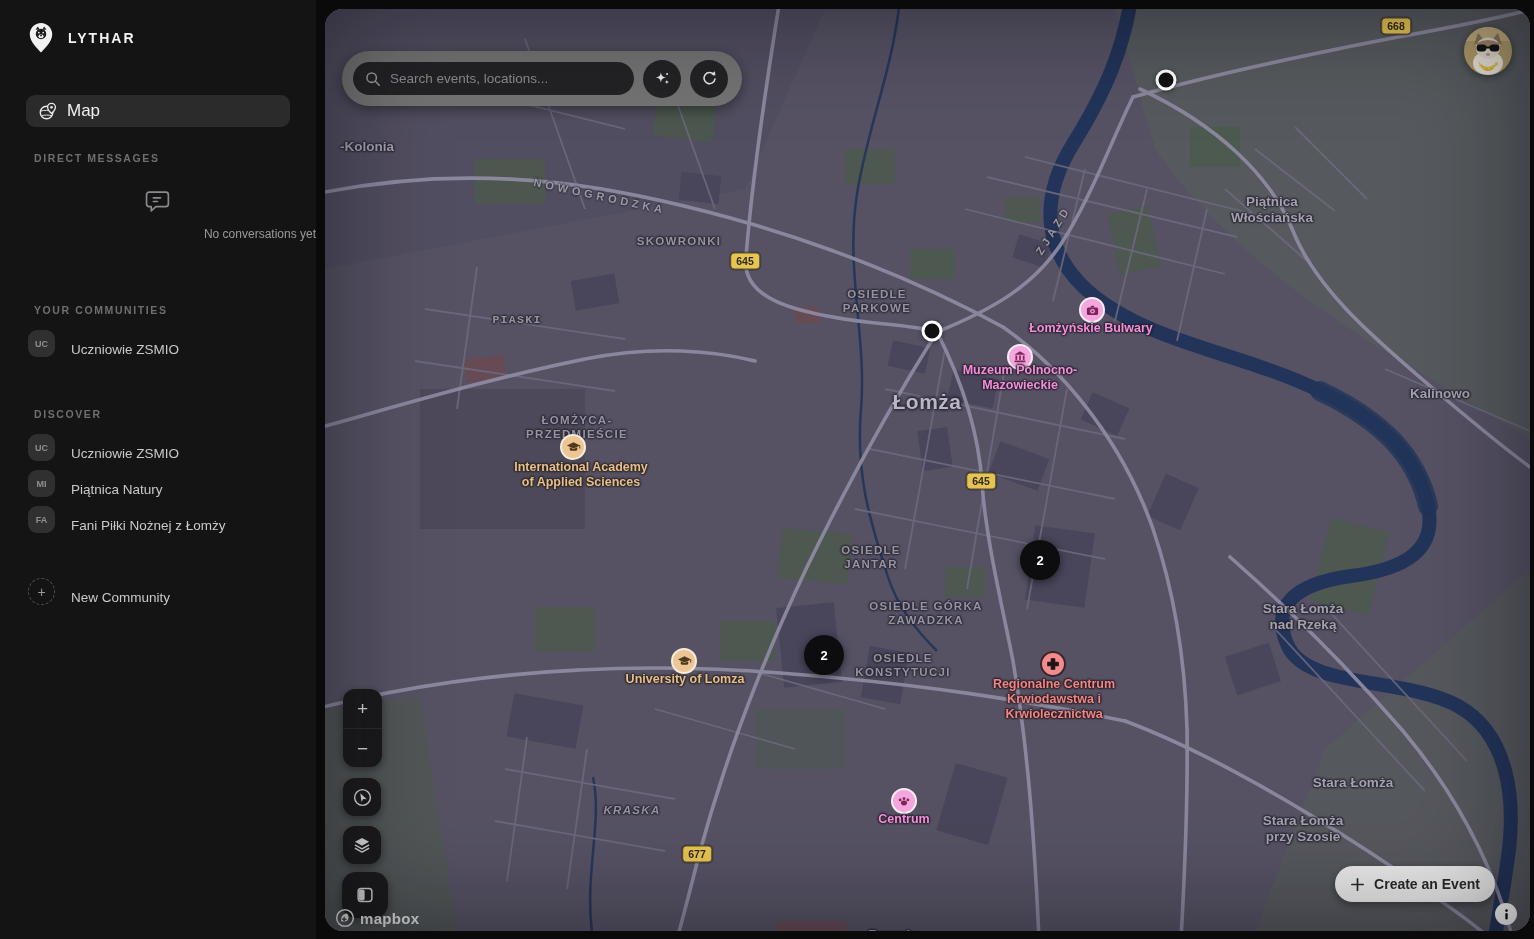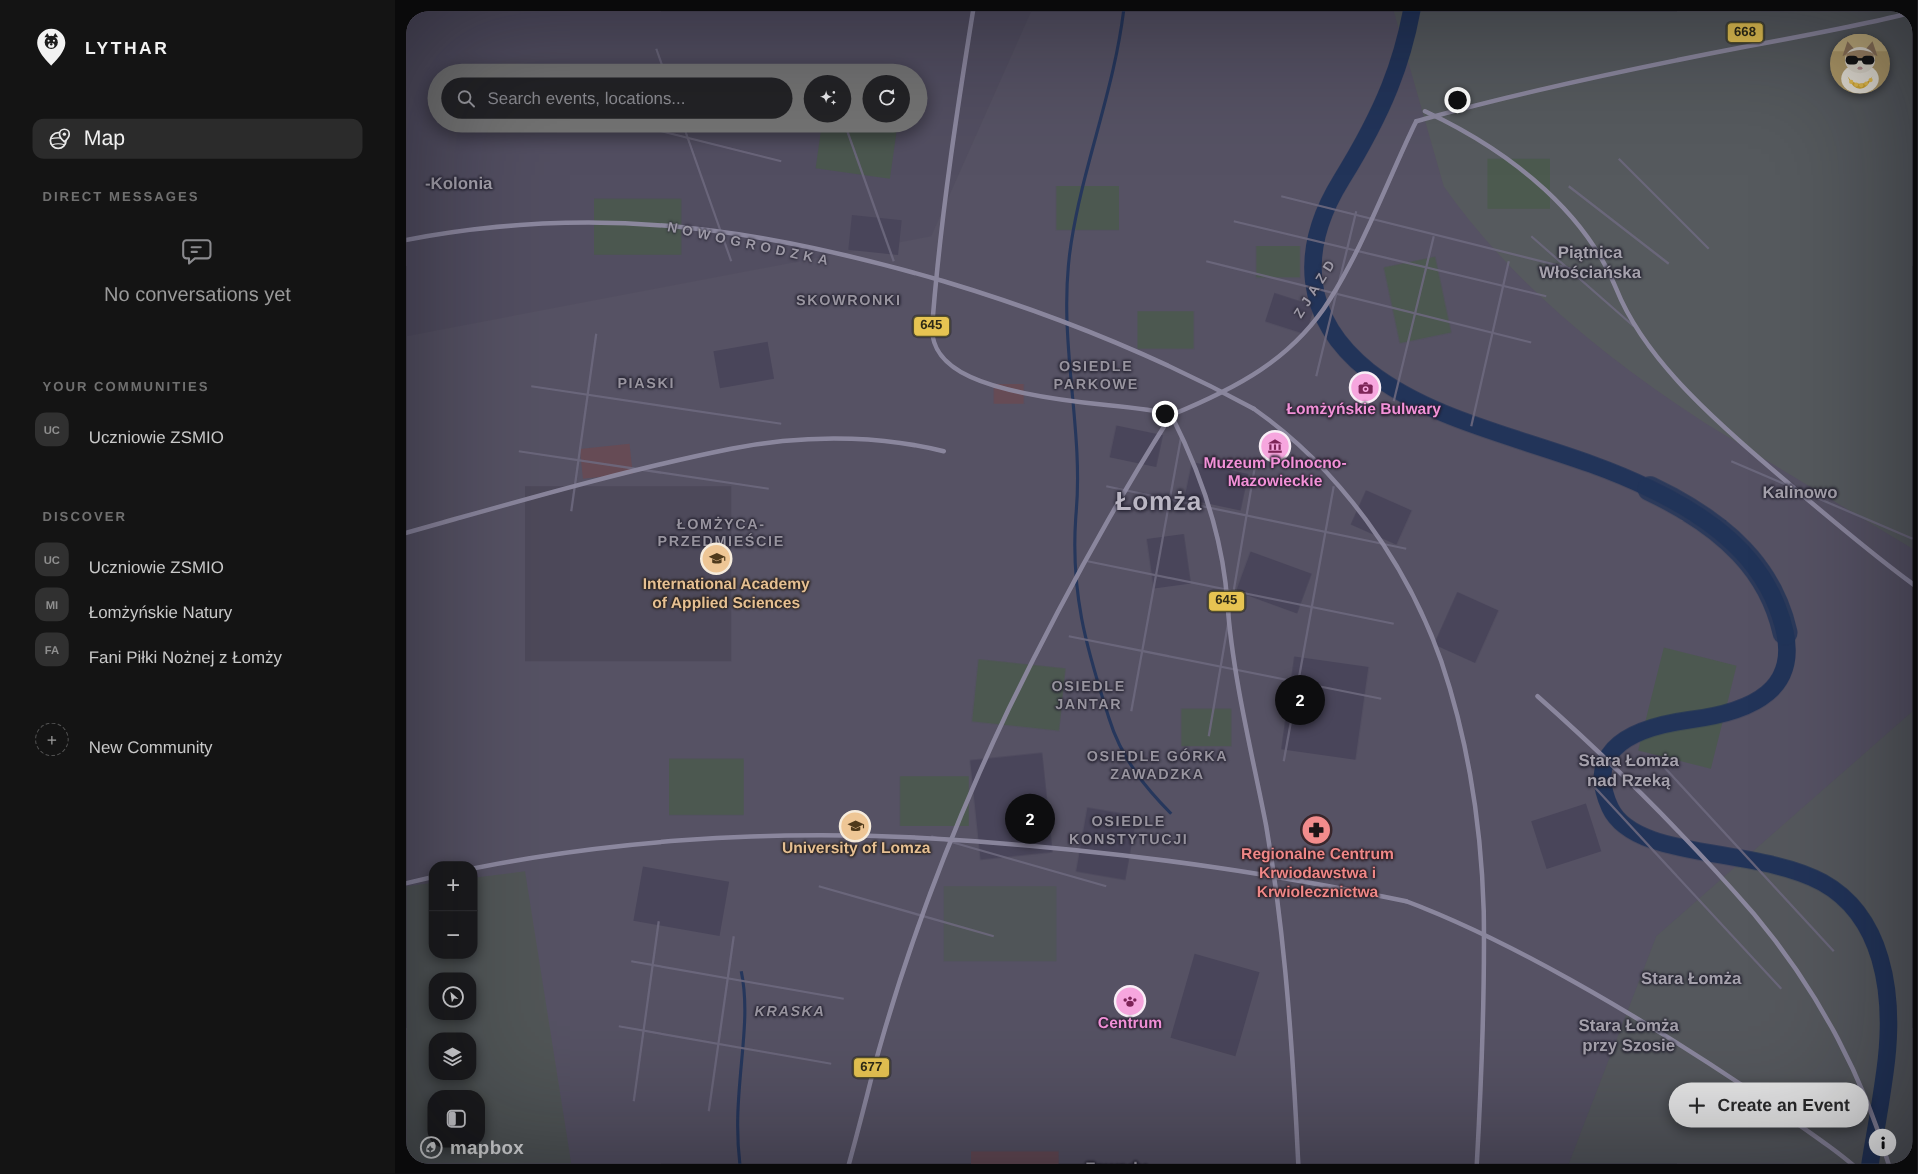--- a/index.html
+++ b/index.html
@@ -10,21 +10,21 @@
   .sidebar { position:absolute; left:0; top:0; width:316px; height:939px; background:#141414; }
   .logo-row { position:absolute; left:26px; top:22px; display:flex; align-items:center; gap:12px; }
   .logo-badge { width:30px; height:32px; }
   .app-title { color:#f2f2f2; font-size:14px; font-weight:bold; letter-spacing:2px; }
   .nav-item { position:absolute; left:26px; right:26px; top:95px; height:32px; background:#2b2b2b;
     border-radius:9px; display:flex; align-items:center; gap:10px; padding:0 12px; cursor:pointer; }
   .nav-item .lbl { color:#f0f0f0; font-size:17px; }
   .sec-header { position:absolute; left:34px; color:#6f6f6f; font-size:10.5px; font-weight:bold;
     letter-spacing:1.6px; }
   .dm-empty { position:absolute; left:0; right:0; top:188px; text-align:center; }
-  .dm-empty .txt { color:#9a9a9a; font-size:16px; margin-top:8px; }
+  .dm-empty .txt { color:#9a9a9a; font-size:12px; margin-top:8px;text-align:right; }
   .comm-row { position:absolute; left:28px; right:10px; height:28px; display:flex; align-items:flex-end;
     gap:16px; cursor:pointer; }
   .comm-avatar { width:27px; height:27px; border-radius:9px; background:#303030; color:#8f8f8f;
     font-size:9px; font-weight:bold; display:flex; align-items:center; justify-content:center; flex:0 0 auto; }
   .comm-avatar.dashed { background:transparent; border:1.5px dashed #4f4f4f; color:#9a9a9a;
     font-size:14px; font-weight:normal; border-radius:50%; }
   .comm-name { color:#c9c9c9; font-size:13.5px; white-space:nowrap; }
 
   
   .map-panel { position:absolute; left:325px; top:9px; width:1205px; height:922px;
@@ -149,21 +149,21 @@
   </div>
 
   <div class="sec-header" style="top:408px;">DISCOVER</div>
 
   <div class="comm-row" style="top:433px;">
     <div class="comm-avatar">UC</div>
     <div class="comm-name">Uczniowie ZSMIO</div>
   </div>
   <div class="comm-row" style="top:469px;">
     <div class="comm-avatar">MI</div>
-    <div class="comm-name">Łomżyńskie Natury</div>
+    <div class="comm-name">Piątnica Natury</div>
   </div>
   <div class="comm-row" style="top:505px;">
     <div class="comm-avatar">FA</div>
     <div class="comm-name">Fani Piłki Nożnej z Łomży</div>
   </div>
   <div class="comm-row" style="top:577px;">
     <div class="comm-avatar dashed">+</div>
     <div class="comm-name">New Community</div>
   </div>
 </div>
@@ -275,21 +275,21 @@
       <path d="M-10 420 C80 395 170 368 260 350 C330 336 390 342 430 352"></path>
       <path d="M678 318 C745 365 800 440 828 520 C850 585 860 650 862 720 C863 790 860 860 856 930"></path>
     </g>
   </svg>
 
   <div class="mlabel place-label" style="left:42px; top:138px; transform:translate(-50%,-50%);">-Kolonia</div>
   <div class="mlabel street-label" style="left:275px; top:187px; transform:translate(-50%,-50%) rotate(12deg);">NOWOGRODZKA</div>
   <div class="mlabel area-label" style="left:354px; top:232px;">SKOWRONKI</div>
   <div class="mlabel area-label" style="left:552px; top:292px;">OSIEDLE
 PARKOWE</div>
-  <div class="mlabel area-label" style="left:192px; top:298px;">PIASKI</div>
+  <div class="mlabel area-label" style="left:192px; top:311px;font-family:Liberation Mono, monospace;">PIASKI</div>
   <div class="mlabel area-label" style="left:252px; top:390px;margin-top:28px;">ŁOMŻYCA-
 PRZEDMIEŚCIE</div>
   <div class="mlabel place-label" style="left:947px; top:201px;">Piątnica
 Włościańska</div>
   <div class="mlabel street-label" style="left:728px; top:221px; transform:translate(-50%,-50%) rotate(-58deg);">ZJAZD</div>
   <div class="mlabel city-label" style="left:602px; top:393px;">Łomża</div>
   <div class="mlabel place-label" style="left:1115px; top:385px;">Kalinowo</div>
   <div class="mlabel area-label" style="left:546px; top:548px;">OSIEDLE
 JANTAR</div>
   <div class="mlabel area-label" style="left:601px; top:604px;">OSIEDLE GÓRKA

